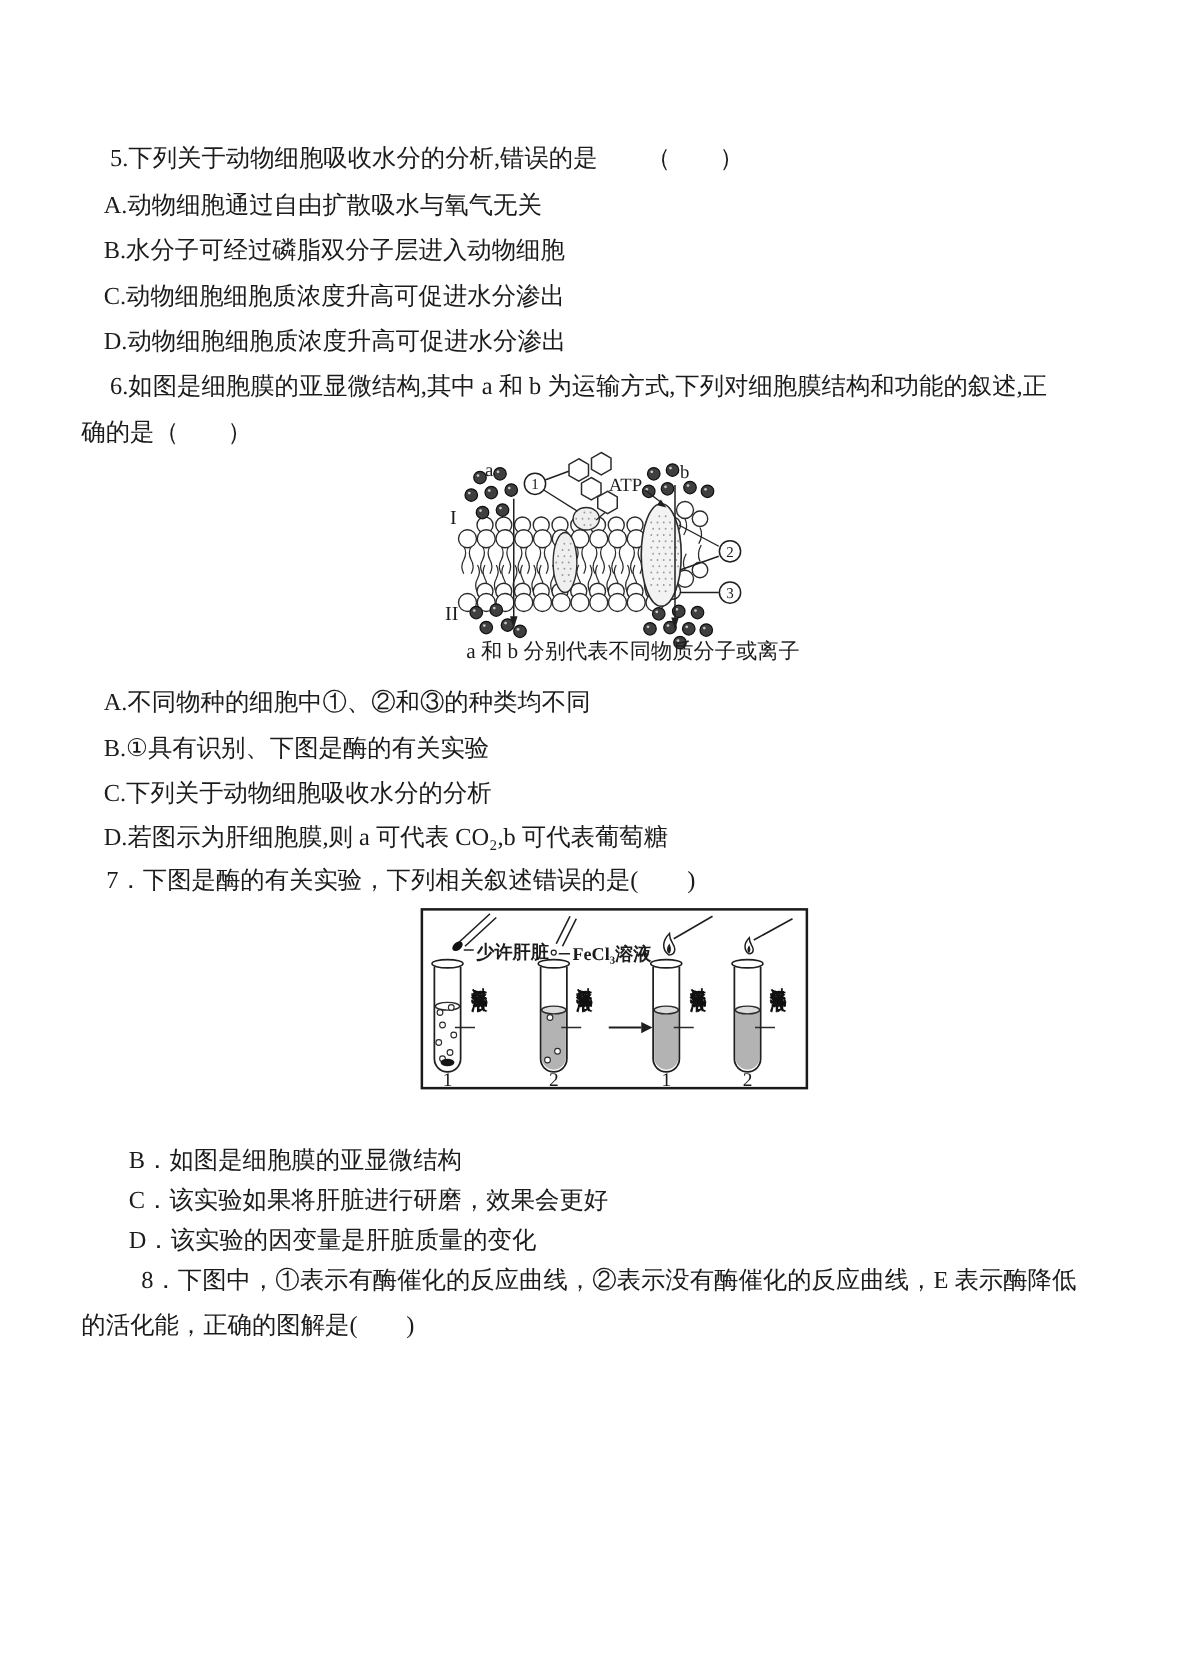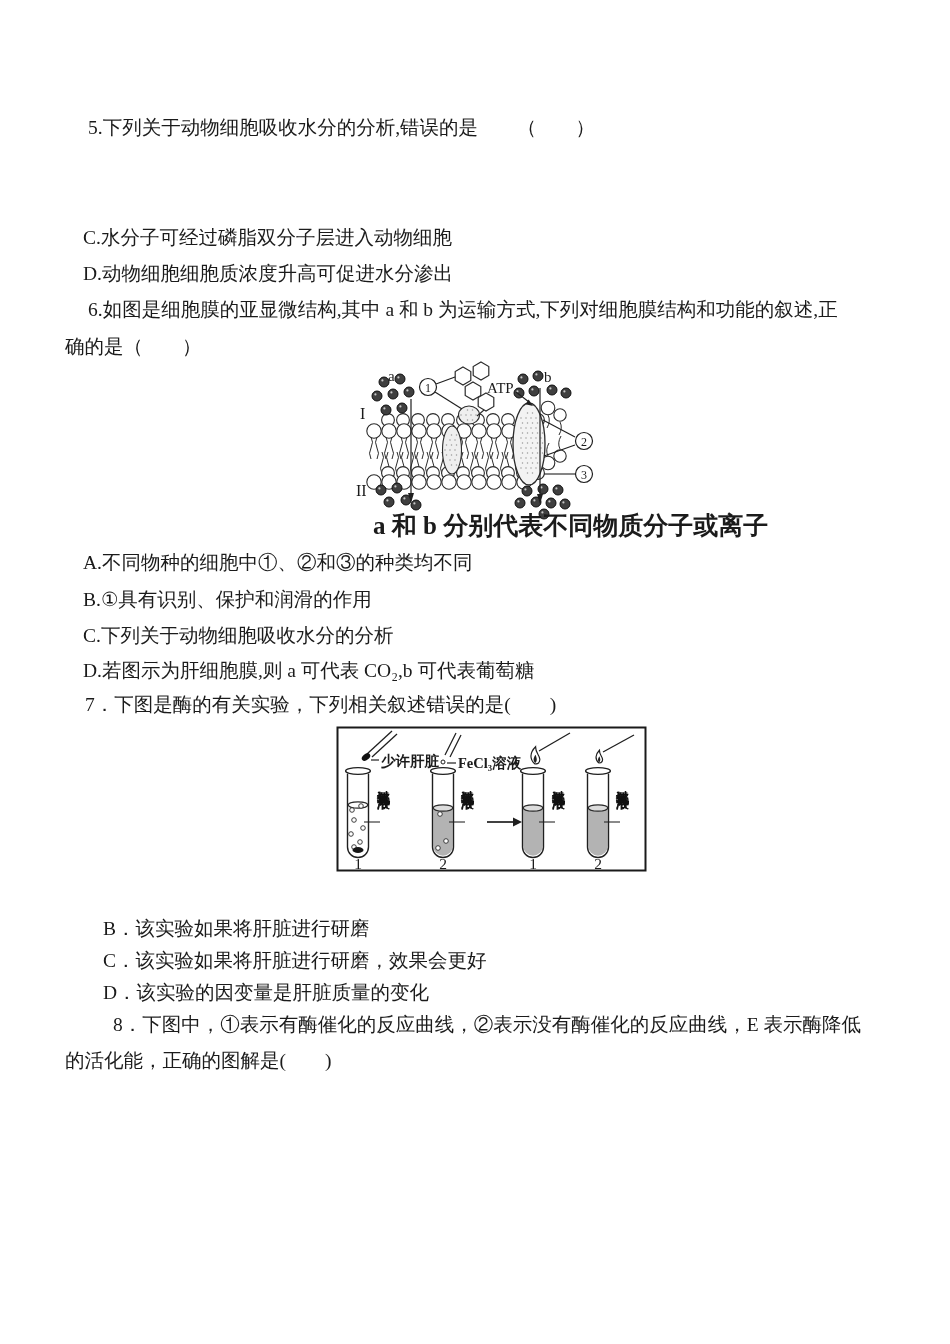--- a/index.html
+++ b/index.html
@@ -1,32 +1,34 @@
 <!DOCTYPE html>
 <html><head>
 <meta charset="utf-8">
 <style>
   html,body{margin:0;padding:0;background:#ffffff;}
   .page{position:relative;width:950px;height:1344px;background:#ffffff;overflow:hidden;
         font-family:"Liberation Serif","DejaVu Serif",serif;color:#1b1b1b;}
   .line{position:absolute;white-space:nowrap;font-size:19.5px;line-height:23px;}
   .fig{position:absolute;}
-  .caption{position:absolute;white-space:nowrap;font-size:25px;font-weight:bold;}
+  .caption{position:absolute;white-space:nowrap;font-size:17px;font-weight:normal;}
   .vlabel{position:absolute;writing-mode:vertical-rl;text-orientation:upright;
           font-size:13px;font-weight:bold;letter-spacing:1px;white-space:nowrap;
           font-family:"Liberation Serif","DejaVu Serif",serif;color:#111;}
   svg text{font-family:"Liberation Serif","DejaVu Serif",serif;fill:#1b1b1b;}
 </style>
 </head>
 <body>
 
 <div class="page">
 
   <div class="line" style="left:88px;top:116px">5.下列关于动物细胞吸收水分的分析,错误的是　　（　　）</div>
-  <div class="line" style="left:83px;top:226px">C.水分子可经过磷脂双分子层进入动物细胞</div>
+  <div class="line" style="left:83px;top:153px">A.动物细胞通过自由扩散吸水与氧气无关</div>
+  <div class="line" style="left:83px;top:189px">B.水分子可经过磷脂双分子层进入动物细胞</div>
+  <div class="line" style="left:83px;top:226px">C.动物细胞细胞质浓度升高可促进水分渗出</div>
   <div class="line" style="left:83px;top:262px">D.动物细胞细胞质浓度升高可促进水分渗出</div>
 
   <div class="line" style="left:88px;top:298px">6.如图是细胞膜的亚显微结构,其中 a 和 b 为运输方式,下列对细胞膜结构和功能的叙述,正</div>
   <div class="line" style="left:65px;top:335px">确的是（　　）</div>
 
   <svg class="fig" style="left:330px;top:360px" width="350" height="180" viewBox="330 360 350 180">
     <g id="lipid-layer">
         <path d="M371,437 q3,5 0,11 q-3,5 0,11" fill="none" stroke="#2b2b2b" stroke-width="1"></path>
         <path d="M377,437 q-3,5 0,11 q3,5 0,11" fill="none" stroke="#2b2b2b" stroke-width="1"></path>
         <path d="M386,437 q3,5 0,11 q-3,5 0,11" fill="none" stroke="#2b2b2b" stroke-width="1"></path>
@@ -305,21 +307,21 @@
 
     <g>
       <line x1="575" y1="474" x2="544" y2="474" stroke="#1f1f1f" stroke-width="1.1"></line>
       <circle cx="584" cy="474" r="8.5" fill="#fff" stroke="#1f1f1f" stroke-width="1.2"></circle>
       <text x="584" y="478.5" font-size="12" text-anchor="middle">3</text>
     </g>
   </svg>
   <div class="caption" style="left:373px;top:509px">a 和 b 分别代表不同物质分子或离子</div>
 
   <div class="line" style="left:83px;top:551px">A.不同物种的细胞中①、②和③的种类均不同</div>
-  <div class="line" style="left:83px;top:588px">B.①具有识别、保护和润滑的作用</div>
+  <div class="line" style="left:83px;top:588px">B.①具有识别、下图是酶的有关实验</div>
   <div class="line" style="left:83px;top:624px">C.下列关于动物细胞吸收水分的分析</div>
   <div class="line" style="left:83px;top:659px">D.若图示为肝细胞膜,则 a 可代表 CO₂,b 可代表葡萄糖</div>
 
   <div class="line" style="left:85px;top:693px">7．下图是酶的有关实验，下列相关叙述错误的是(　　)</div>
 
   <svg class="fig" style="left:325px;top:722px" width="335" height="155" viewBox="325 722 335 155">
     <rect x="337.5" y="727.5" width="308" height="143" fill="none" stroke="#1a1a1a" stroke-width="2"></rect>
 
     <g id="tube-group-1">
         <path d="M348.3,805 L348.3,846 A9.7 9.7 0 0 0 367.7,846 L367.7,805 Z" fill="#ffffff"></path>
@@ -401,20 +403,20 @@
     <text x="443" y="869" font-size="15.5" text-anchor="middle">2</text>
     <text x="533" y="869" font-size="15.5" text-anchor="middle">1</text>
     <text x="598" y="869" font-size="15.5" text-anchor="middle">2</text>
   </svg>
 
   <div class="vlabel" style="left:374px;top:780px">过氧化氢溶液</div>
   <div class="vlabel" style="left:458px;top:780px">过氧化氢溶液</div>
   <div class="vlabel" style="left:549px;top:780px">过氧化氢溶液</div>
   <div class="vlabel" style="left:613px;top:780px">过氧化氢溶液</div>
 
-  <div class="line" style="left:103px;top:917px">B．该实验如果将肝脏进行研磨</div>
+  <div class="line" style="left:103px;top:917px">B．如图是细胞膜的亚显微结构</div>
   <div class="line" style="left:103px;top:949px">C．该实验如果将肝脏进行研磨，效果会更好</div>
   <div class="line" style="left:103px;top:981px">D．该实验的因变量是肝脏质量的变化</div>
 
   <div class="line" style="left:113px;top:1013px">8．下图中，①表示有酶催化的反应曲线，②表示没有酶催化的反应曲线，E 表示酶降低</div>
   <div class="line" style="left:65px;top:1049px">的活化能，正确的图解是(　　)</div>
 
 </div>
 
 </body></html>

